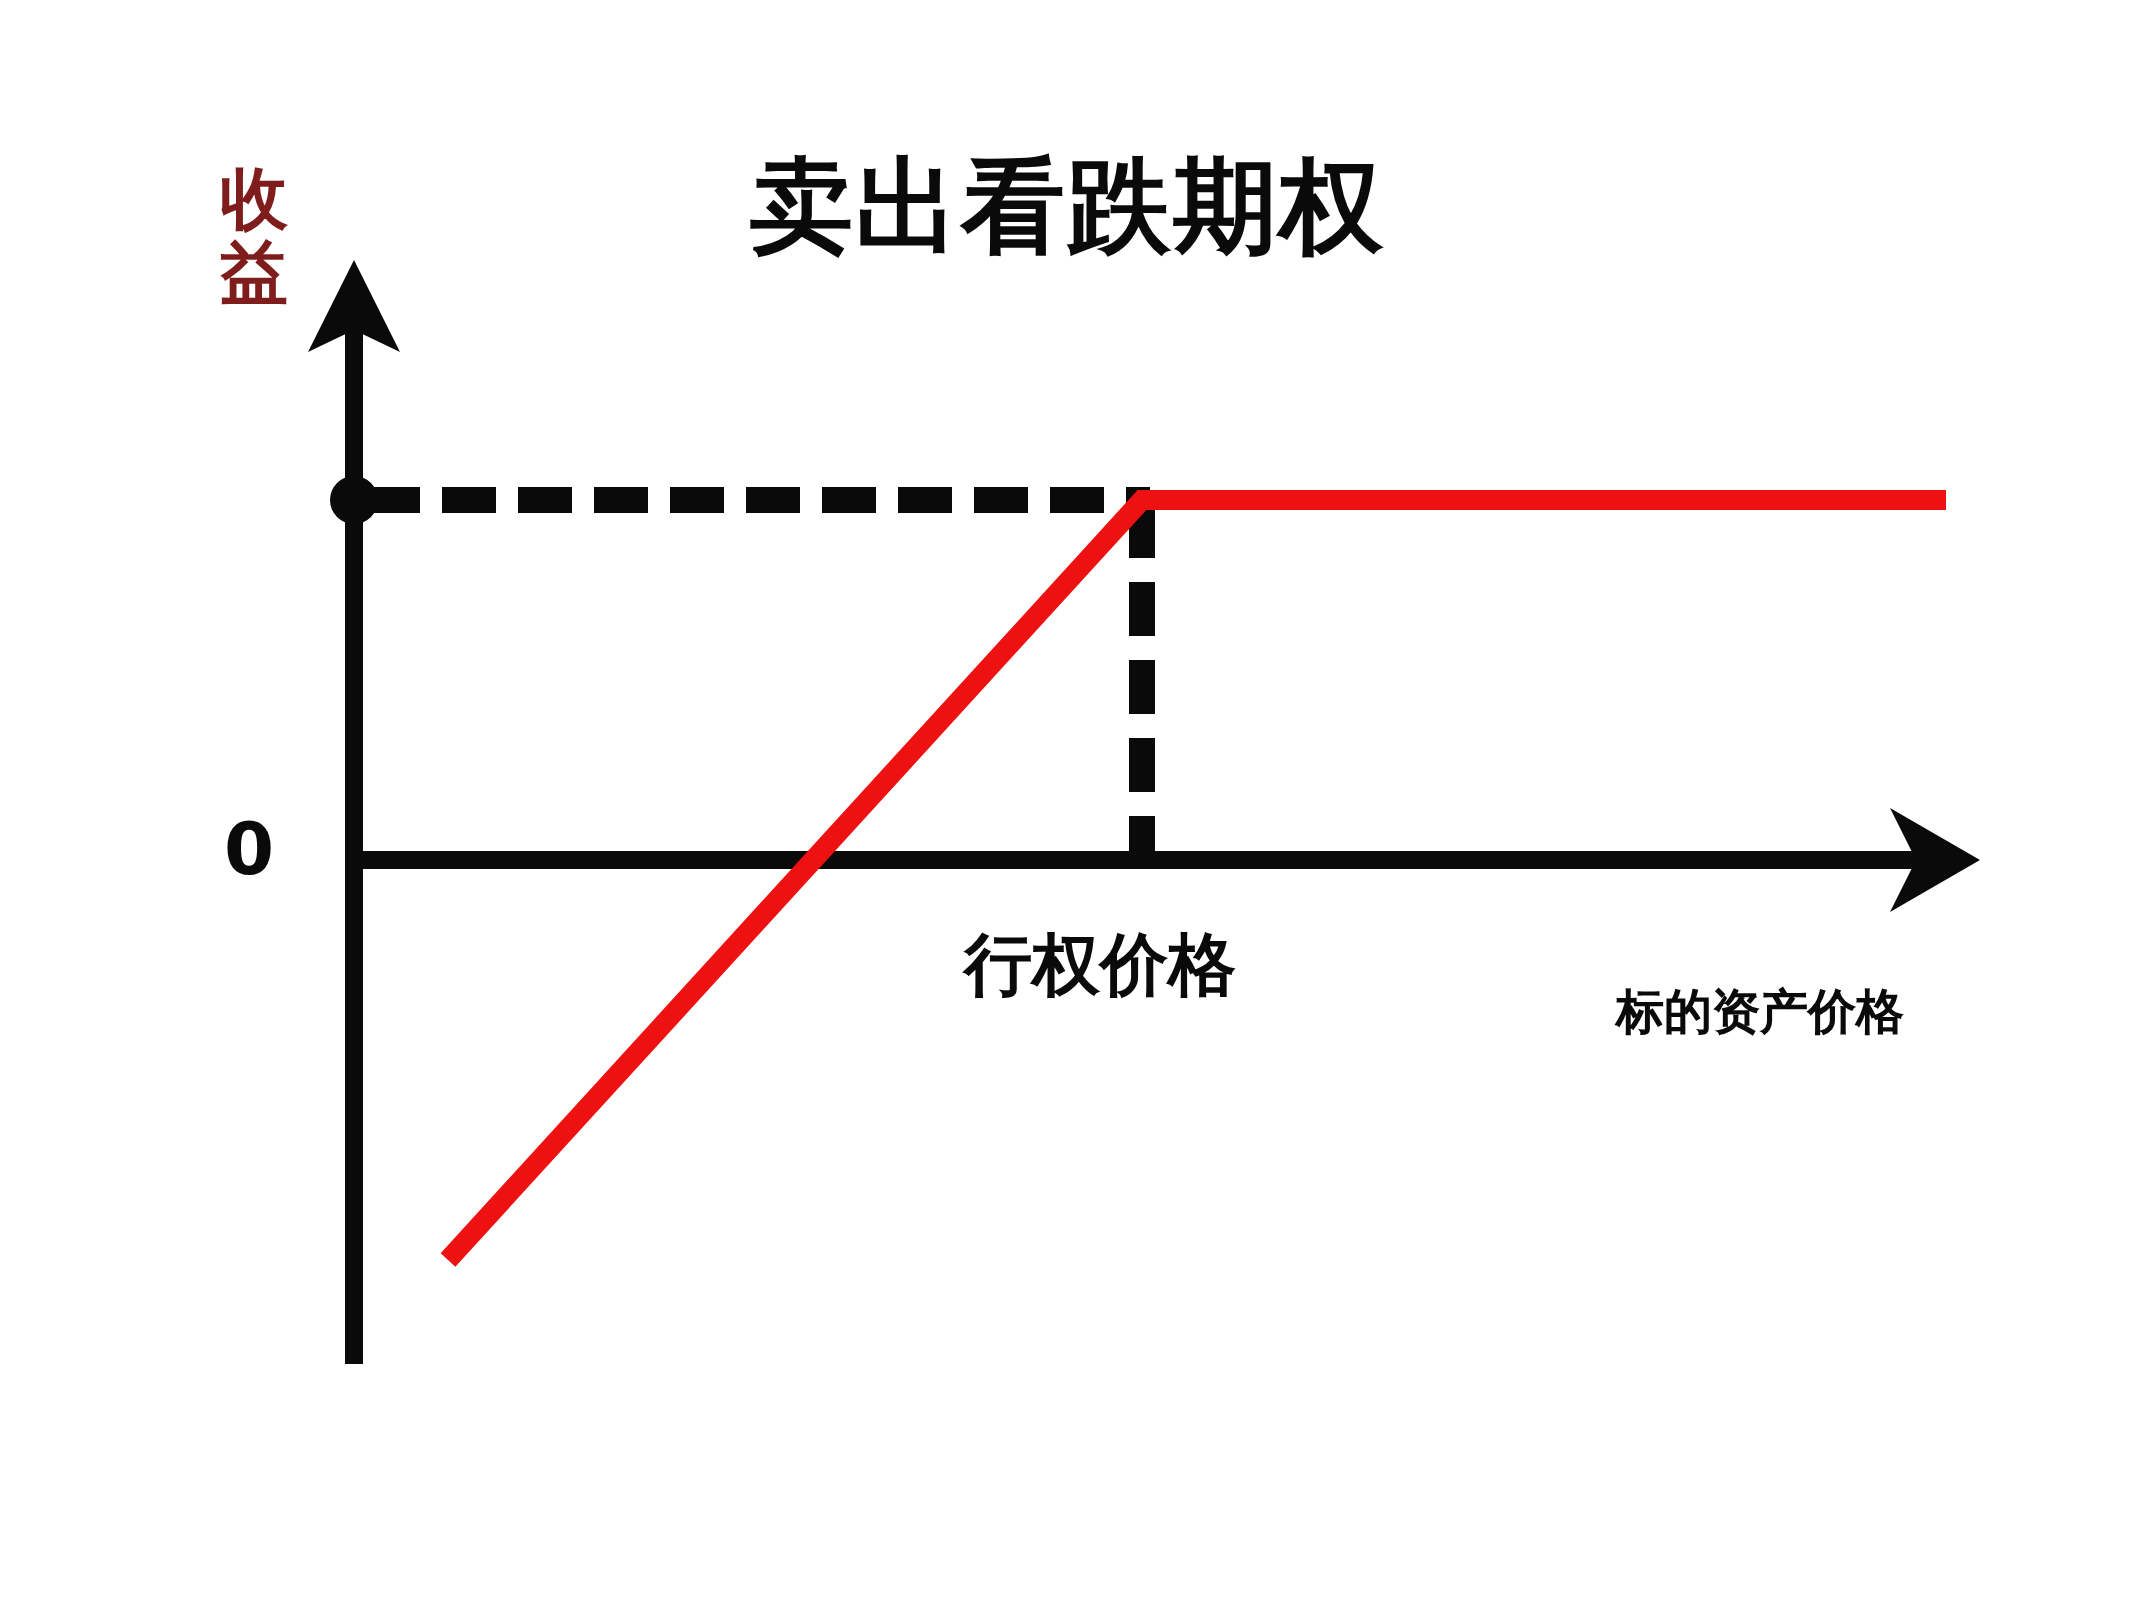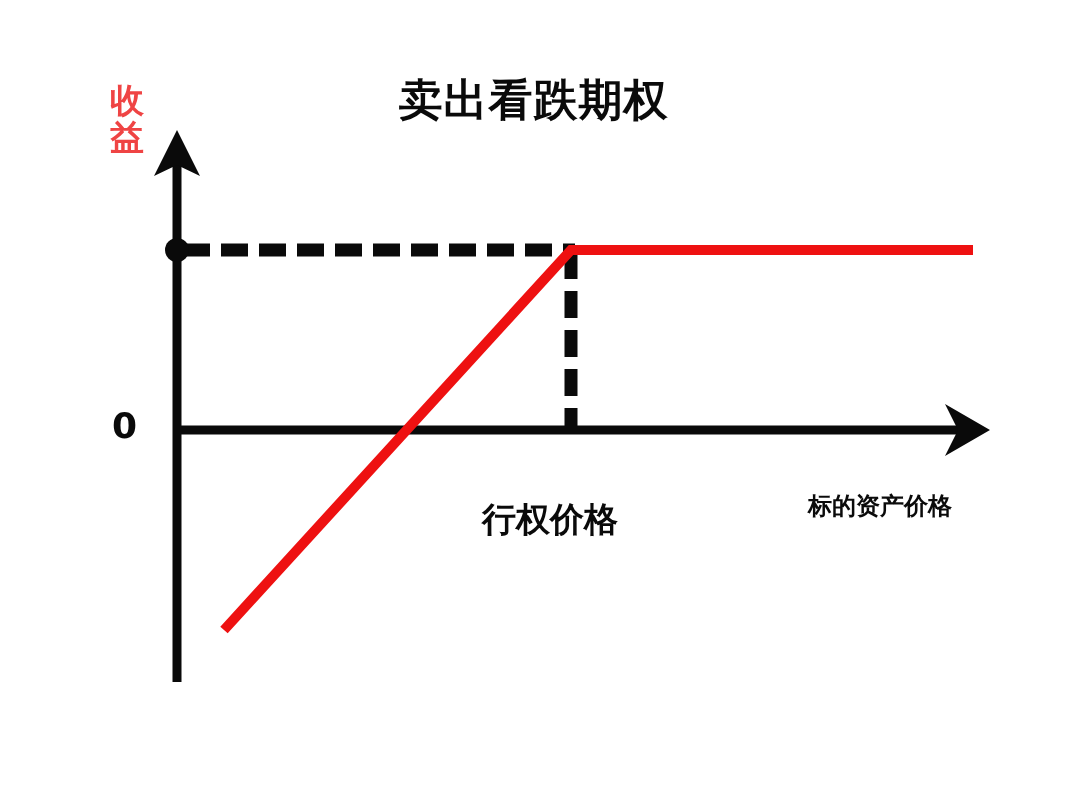--- a/index.html
+++ b/index.html
@@ -30,21 +30,21 @@
     font-weight: 700;
     white-space: nowrap;
     line-height: 1.0;
     -webkit-font-smoothing: antialiased;
   }
   #chart-title {
     left: 0;
     top: 78px;
     width: 1067px;
     text-align: center;
-    font-size: 44px;
+    font-size: 52px;
     letter-spacing: 1px;
   }
   #y-axis-title {
     left: 98px;
     top: 82px;
     width: 58px;
     text-align: center;
     font-size: 34px;
     line-height: 1.08;
     white-space: normal;
@@ -90,22 +90,22 @@
 
     <line x1="571" y1="252" x2="571" y2="428" stroke="#0a0a0a" stroke-width="13" stroke-dasharray="27 12" stroke-linecap="butt"></line>
 
     <polyline points="224,630 571,250 973,250" fill="none" stroke="#ee1111" stroke-width="10" stroke-linecap="butt" stroke-linejoin="miter"></polyline>
 
     <circle cx="177" cy="250" r="12" fill="#0a0a0a"></circle>
   </svg>
 
   <div class="lbl" id="chart-title" style="color: rgb(10, 10, 10);">卖出看跌期权</div>
 
-  <div class="lbl" id="y-axis-title" style="color: #ef4444;">收益</div>
+  <div class="lbl" id="y-axis-title" style="color: #7f1d1d;">收益</div>
 
 
   <div class="lbl" id="zero-label" style="color: rgb(10, 10, 10);">0</div>
 
-  <div class="lbl" id="strike-label" style="color: rgb(10, 10, 10); margin-top: 36px;">行权价格</div>
+  <div class="lbl" id="strike-label" style="color: rgb(10, 10, 10);">行权价格</div>
 
   <div class="lbl" id="x-axis-title" style="color: rgb(10, 10, 10);">标的资产价格</div>
 
 </div>
 
 </body></html>

